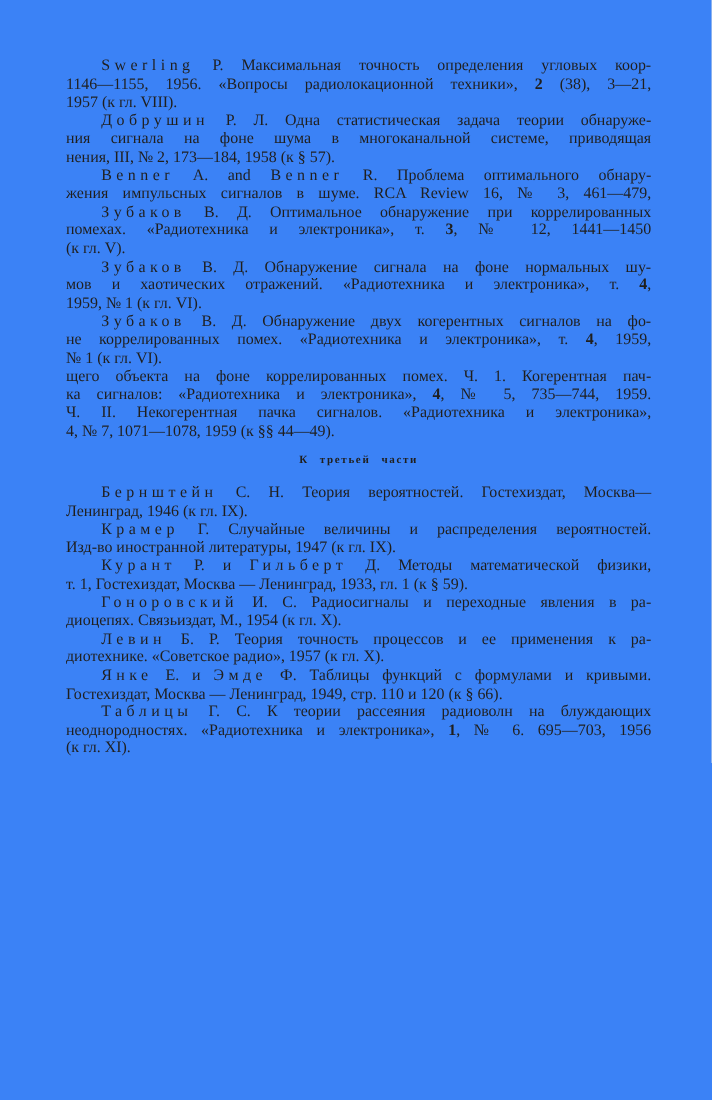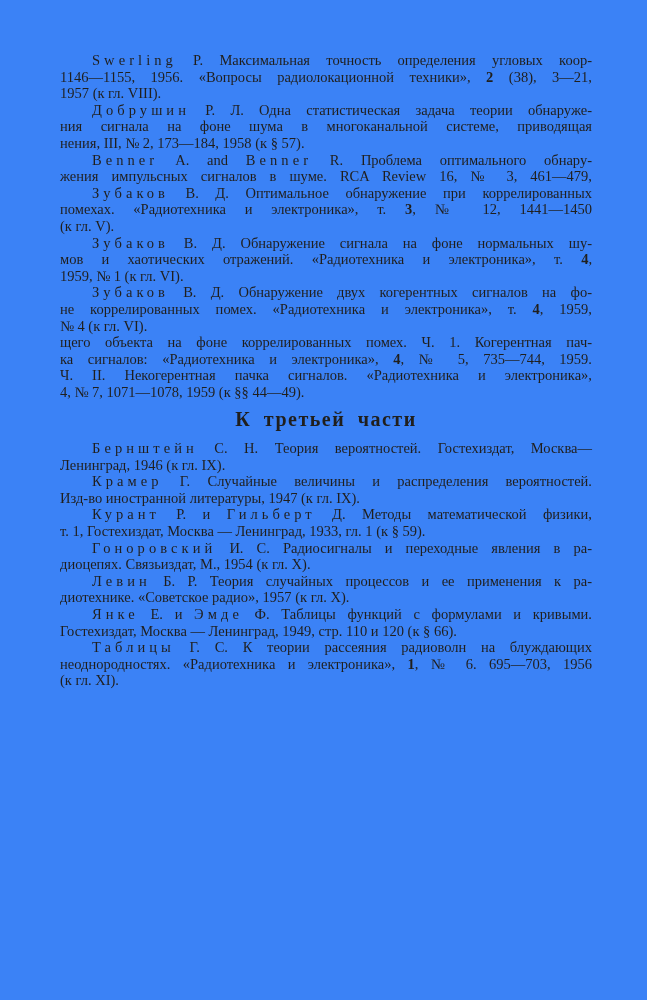--- a/index.html
+++ b/index.html
@@ -19,21 +19,21 @@
   .entry{margin:0;}
   .line{
     text-align:justify;
     text-align-last:justify;
   }
   .line.last{text-align-last:left;}
   .line.first{text-indent:32px;}
   .sp{letter-spacing:0.28em;}
   .b{font-weight:bold;}
   .heading{
-    font-size:20px;
+    font-size:10px;
     font-weight:bold;
     text-align:center;
     letter-spacing:1.5px;
     word-spacing:6px;
     margin:11px 0 12px 0;
   }
 </style>
 </head>
 <body>
 
@@ -59,21 +59,21 @@
         <div class="line last"><span>(к гл. V).</span></div>
       </div>
       <div class="entry">
         <div class="line first"><span class="sp">Зубаков</span><span> В. Д. Обнаружение сигнала на фоне нормальных шу-</span></div>
         <div class="line"><span>мов и хаотических отражений. «Радиотехника и электроника», т. </span><span class="b">4</span><span>,</span></div>
         <div class="line last"><span>1959, № 1  (к гл. VI).</span></div>
       </div>
       <div class="entry">
         <div class="line first"><span class="sp">Зубаков</span><span> В. Д. Обнаружение двух когерентных сигналов на фо-</span></div>
         <div class="line"><span>не коррелированных помех. «Радиотехника и электроника», т. </span><span class="b">4</span><span>, 1959,</span></div>
-        <div class="line last"><span>№ 4  (к гл. VI).</span></div>
+        <div class="line last"><span>№ 1  (к гл. VI).</span></div>
       </div>
       <div class="entry">
         <div class="line"><span>щего объекта на фоне коррелированных помех. Ч. 1. Когерентная пач-</span></div>
         <div class="line"><span>ка сигналов: «Радиотехника и электроника», </span><span class="b">4</span><span>, № 5, 735—744, 1959.</span></div>
         <div class="line"><span>Ч. II. Некогерентная пачка сигналов. «Радиотехника и электроника»,</span></div>
         <div class="line last"><span>4, № 7, 1071—1078, 1959 (к §§ 44—49).</span></div>
       </div>
     </div>
   <h2 class="heading">К третьей части</h2>
   <div class="part">
@@ -87,21 +87,21 @@
       </div>
       <div class="entry">
         <div class="line first"><span class="sp">Курант</span><span> Р. и </span><span class="sp">Гильберт</span><span> Д. Методы математической физики,</span></div>
         <div class="line last"><span>т. 1, Гостехиздат, Москва — Ленинград, 1933, гл. 1 (к § 59).</span></div>
       </div>
       <div class="entry">
         <div class="line first"><span class="sp">Гоноровский</span><span> И. С. Радиосигналы и переходные явления в ра-</span></div>
         <div class="line last"><span>диоцепях. Связьиздат, М., 1954 (к гл. X).</span></div>
       </div>
       <div class="entry">
-        <div class="line first"><span class="sp">Левин</span><span> Б. Р. Теория случайных процессов и ее применения к ра-</span></div>
+        <div class="line first"><span class="sp">Левин</span><span> Б. Р. Теория точность процессов и ее применения к ра-</span></div>
         <div class="line last"><span>диотехнике. «Советское радио», 1957 (к гл. X).</span></div>
       </div>
       <div class="entry">
         <div class="line first"><span class="sp">Янке</span><span> Е. и </span><span class="sp">Эмде</span><span> Ф. Таблицы функций с формулами и кривыми.</span></div>
         <div class="line last"><span>Гостехиздат, Москва — Ленинград, 1949, стр. 110 и 120 (к § 66).</span></div>
       </div>
       <div class="entry">
         <div class="line first"><span class="sp">Таблицы</span><span> Г. С. К теории рассеяния радиоволн на блуждающих</span></div>
         <div class="line"><span>неоднородностях. «Радиотехника и электроника», </span><span class="b">1</span><span>, № 6. 695—703, 1956</span></div>
         <div class="line last"><span>(к гл. XI).</span></div>

